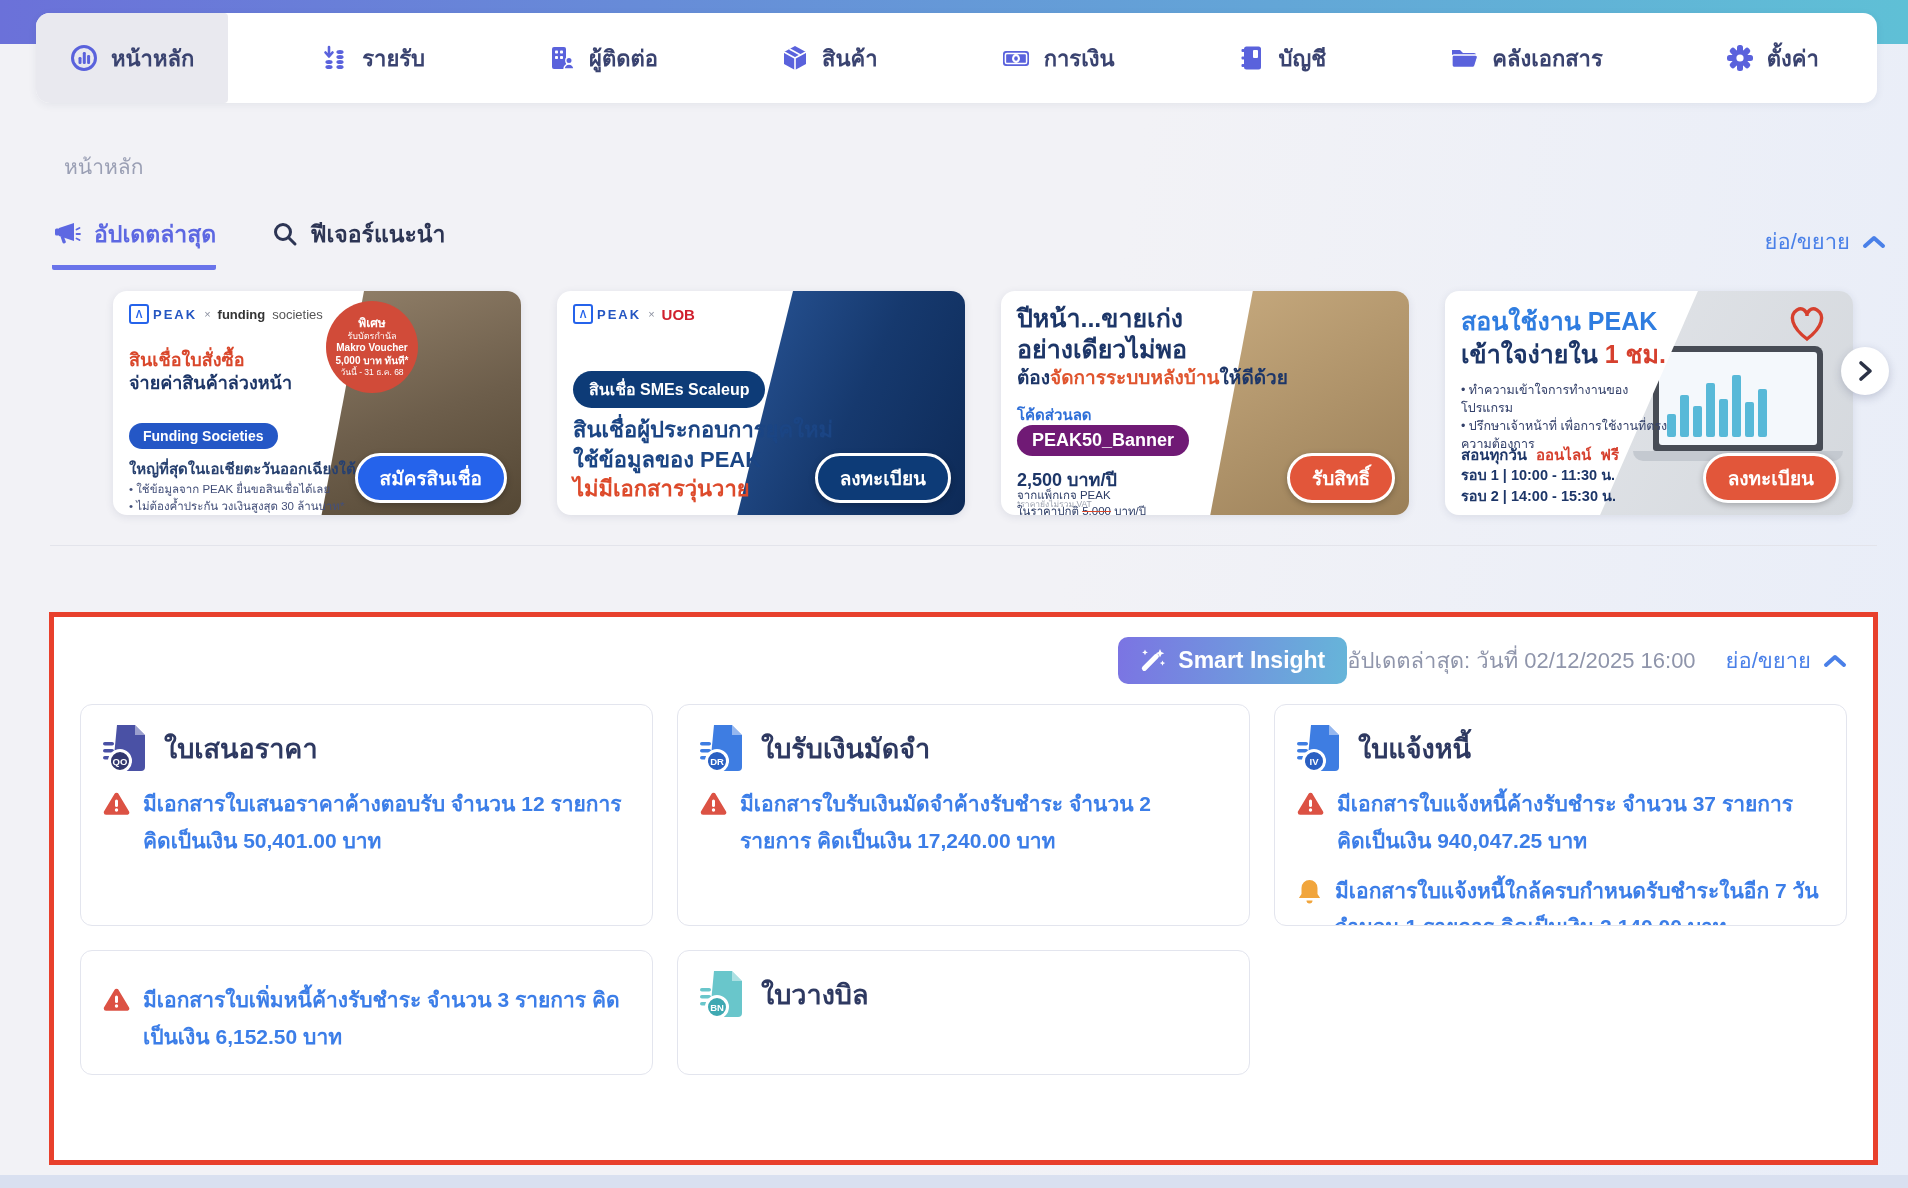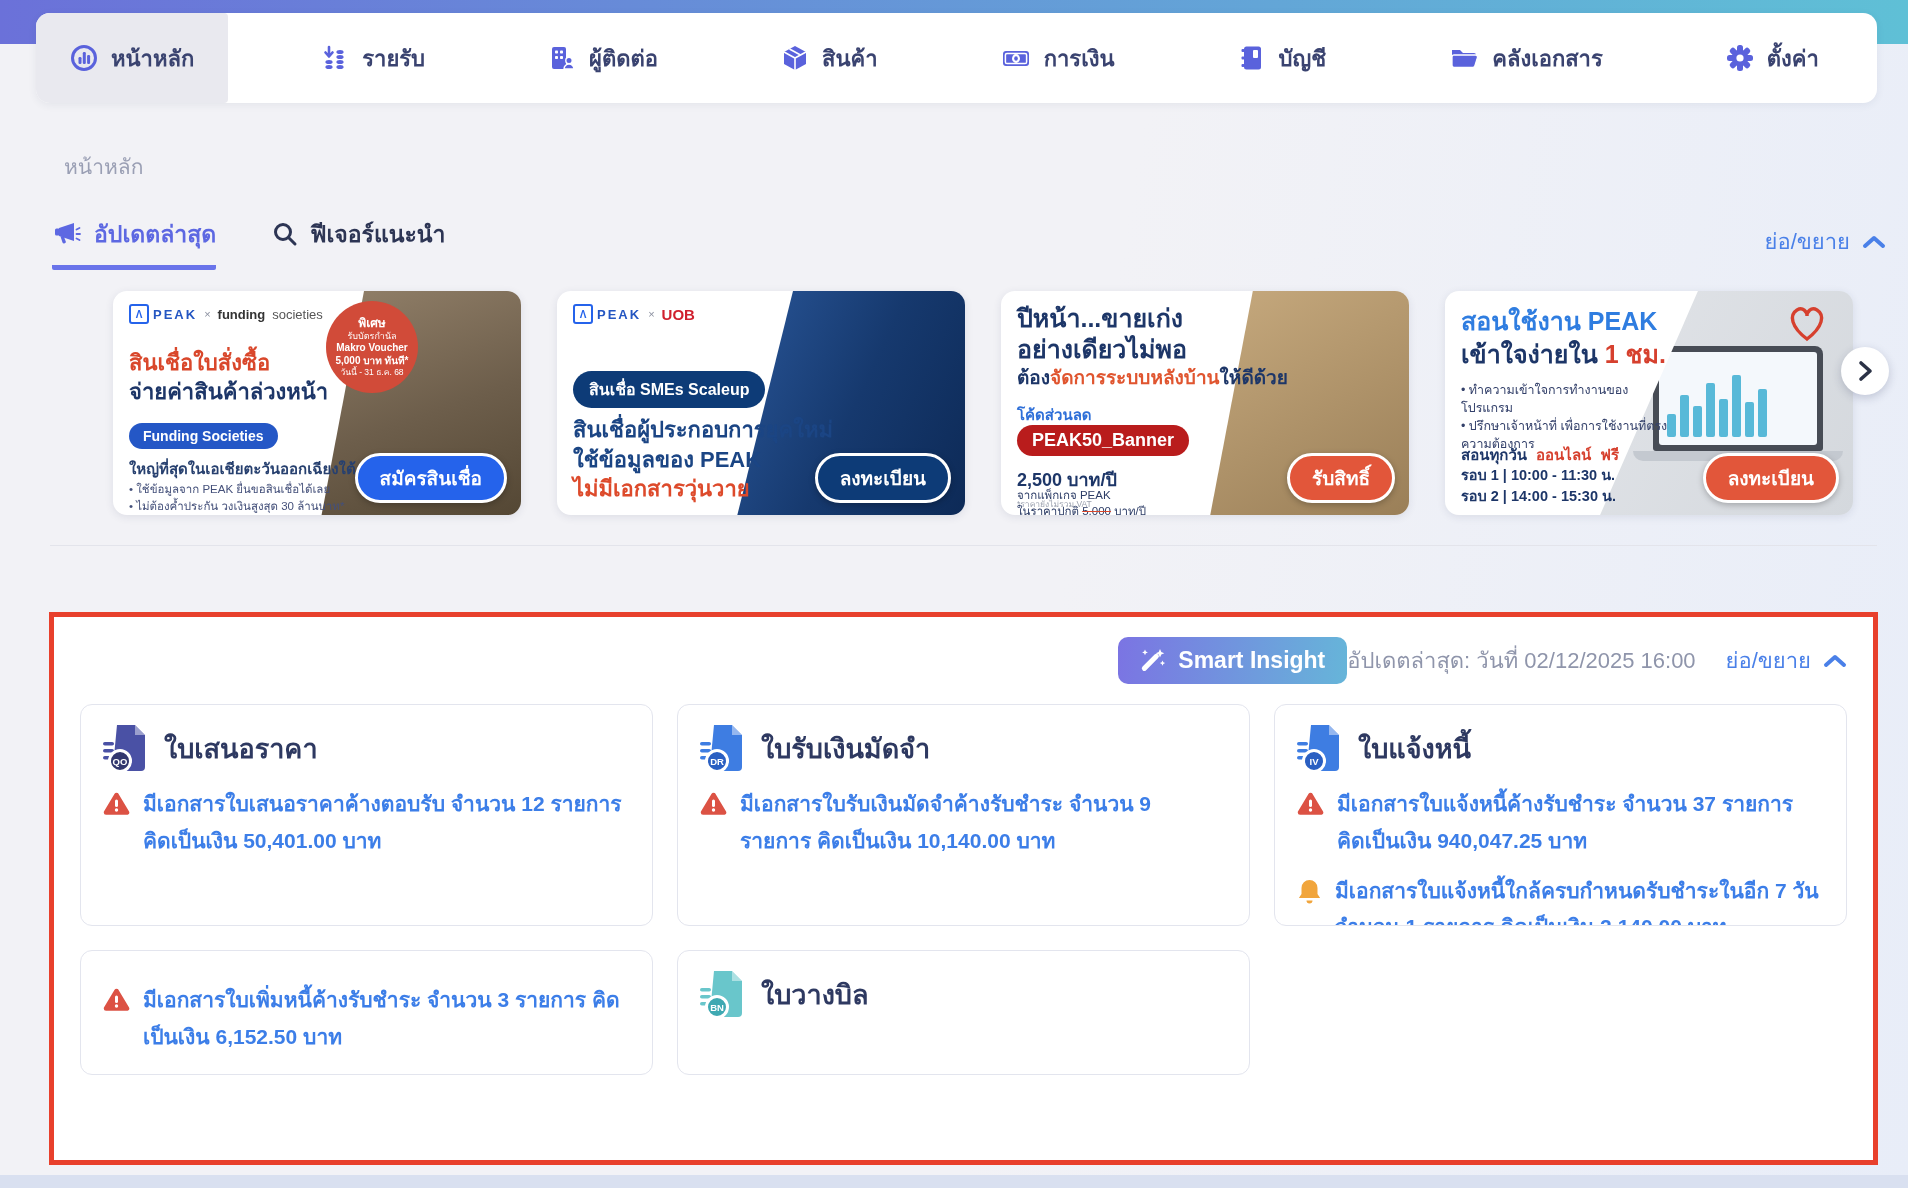--- a/index.html
+++ b/index.html
@@ -45,21 +45,21 @@
   .b1-photo{width:52%;background:linear-gradient(160deg,#93816a 0%,#6d5e4b 55%,#544734 100%);
     clip-path:polygon(26% 0,100% 0,100% 100%,6% 100%);}
   .b1-circle{position:absolute;left:213px;top:10px;width:92px;height:92px;border-radius:50%;
     background:#d14b39;color:#fff;text-align:center;display:flex;flex-direction:column;
     justify-content:center;line-height:1.25;}
   .b1-circle .l1{font-weight:bold;font-size:12px;}
   .b1-circle .l2{font-size:9px;}
   .b1-circle .l3{font-weight:bold;font-size:10px;}
   .b1-circle .l4{font-weight:bold;font-size:10px;}
   .b1-circle .l5{font-size:8.5px;}
-  .b1-title{position:absolute;left:16px;top:58px;font-weight:bold;font-size:22px;line-height:1.3;}
+  .b1-title{position:absolute;left:16px;top:58px;font-weight:bold;font-size:18px;line-height:1.3;}
   .b1-title .t1{color:#d9472b;}
   .b1-title .t2{color:#1d3668;}
   .b1-pill{position:absolute;left:16px;top:132px;background:#2457c6;color:#fff;font-weight:bold;
     font-size:14px;border-radius:999px;padding:5px 14px;}
   .b1-sub{position:absolute;left:16px;top:166px;color:#27406f;font-size:15px;font-weight:bold;}
   .b1-bullets{position:absolute;left:16px;top:190px;color:#44507a;font-size:11.5px;line-height:1.5;}
   
   .b2-photo{width:62%;background:linear-gradient(115deg,#2c5a9e 0%,#16396e 55%,#0d2a57 100%);
     clip-path:polygon(32% 0,100% 0,100% 100%,10% 100%);}
   .uob{color:#d0202e;font-weight:bold;font-size:15px;}
@@ -67,21 +67,21 @@
     font-size:16px;border-radius:999px;padding:6px 16px;}
   .b2-title{position:absolute;left:16px;top:124px;font-weight:bold;font-size:22px;line-height:1.35;color:#1b4584;}
   .b2-title .hl{color:#dd4a2b;}
   
   .b3-photo{width:58%;background:linear-gradient(150deg,#c9ac80,#9a7f58);
     clip-path:polygon(34% 0,100% 0,100% 100%,16% 100%);}
   .b3-title{position:absolute;left:16px;top:12px;font-weight:bold;font-size:25px;line-height:1.25;color:#1d3668;}
   .b3-title .mix{font-size:19px;}
   .b3-title .hl{color:#e0552f;}
   .b3-code{position:absolute;left:16px;top:112px;color:#2e6fd8;font-weight:bold;font-size:15px;}
-  .b3-pill{position:absolute;left:16px;top:134px;background:#b91c1c;color:#fff;font-weight:bold;
+  .b3-pill{position:absolute;left:16px;top:134px;background:#701a75;color:#fff;font-weight:bold;
     font-size:18px;border-radius:999px;padding:5px 15px;}
   .b3-price{position:absolute;left:16px;top:174px;color:#1d3668;font-weight:bold;font-size:18px;}
   .b3-subs{position:absolute;left:16px;top:197px;color:#2c3c66;font-size:11.5px;line-height:1.35;}
   .b3-subs s{color:inherit;text-decoration-color:#d9472b;}
   .b3-fine{position:absolute;left:16px;bottom:4px;color:#9aa0ae;font-size:8.5px;}
   
   .banner.b4{background:linear-gradient(120deg,#e6e8ec 0%,#d4d8dd 100%);}
   .b4-white{position:absolute;inset:0;background:#fff;clip-path:polygon(0 0,62% 0,38% 100%,0 100%);}
   .b4-title{position:absolute;left:16px;top:14px;font-weight:bold;font-size:25px;line-height:1.3;}
   .b4-title .t1{color:#2f7de0;}
@@ -417,21 +417,21 @@
           <text x="17" y="41.5" text-anchor="middle" font-size="9.5" font-weight="bold" fill="#fff" font-family="Liberation Sans, sans-serif">DR</text>
         </svg>
         <span class="icard-title">ใบรับเงินมัดจำ</span>
       </div>
       <div class="alert">
         <svg width="27" height="25" viewBox="0 0 27 25">
           <path d="M13.5 4 L24 21.5 H3 Z" fill="#dc5244" stroke="#dc5244" stroke-width="4.5" stroke-linejoin="round"></path>
           <rect x="12" y="8.5" width="3" height="7.5" rx="1.5" fill="#fff"></rect>
             <circle cx="13.5" cy="19" r="1.7" fill="#fff"></circle>
         </svg>
-        <span class="alert-txt">มีเอกสารใบรับเงินมัดจำค้างรับชำระ จำนวน 9 รายการ คิดเป็นเงิน 10,140.00 บาท</span>
+        <span class="alert-txt">มีเอกสารใบรับเงินมัดจำค้างรับชำระ จำนวน 2 รายการ คิดเป็นเงิน 17,240.00 บาท</span>
       </div>
     </div>
 
     <div class="icard">
       <div class="icard-head">
         <svg width="46" height="50" viewBox="0 0 46 50">
           <path d="M14 2 h18 l10 10 v32 a4 4 0 0 1 -4 4 h-24 a4 4 0 0 1 -4 -4 z" fill="#3e7de2"></path>
           <path d="M32 2 l10 10 h-10 z" fill="#ffffff" opacity="0.45"></path>
           <g fill="#3e7de2">
             <rect x="0" y="19" width="11" height="3.6" rx="1.8"></rect>

